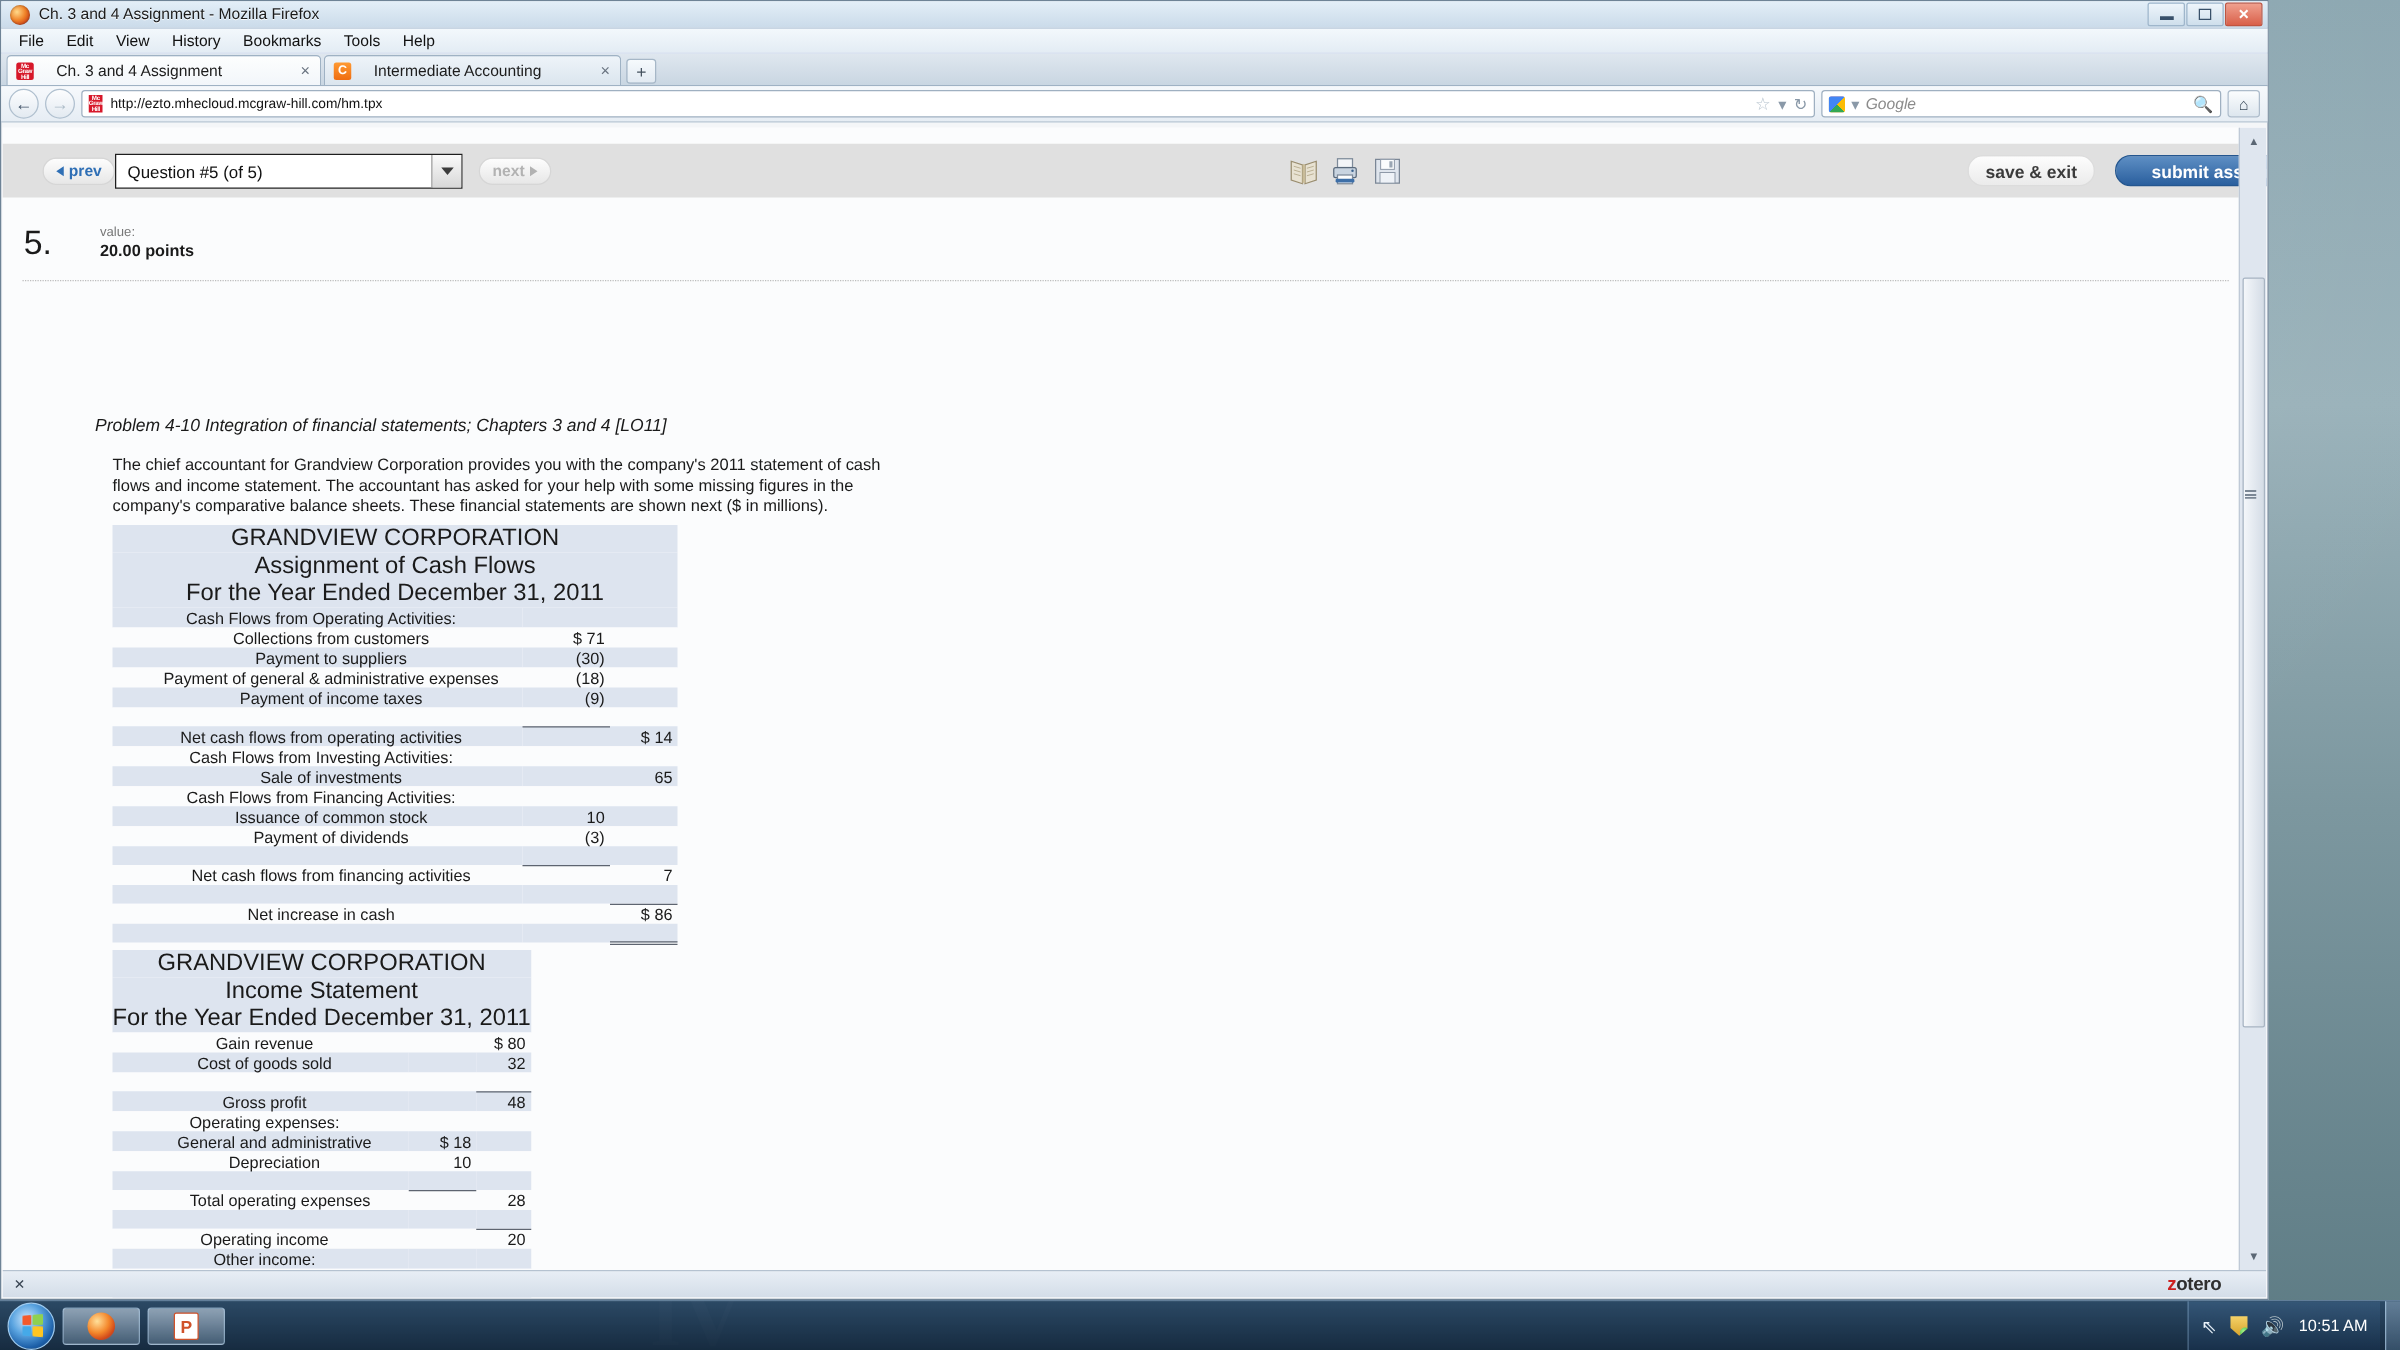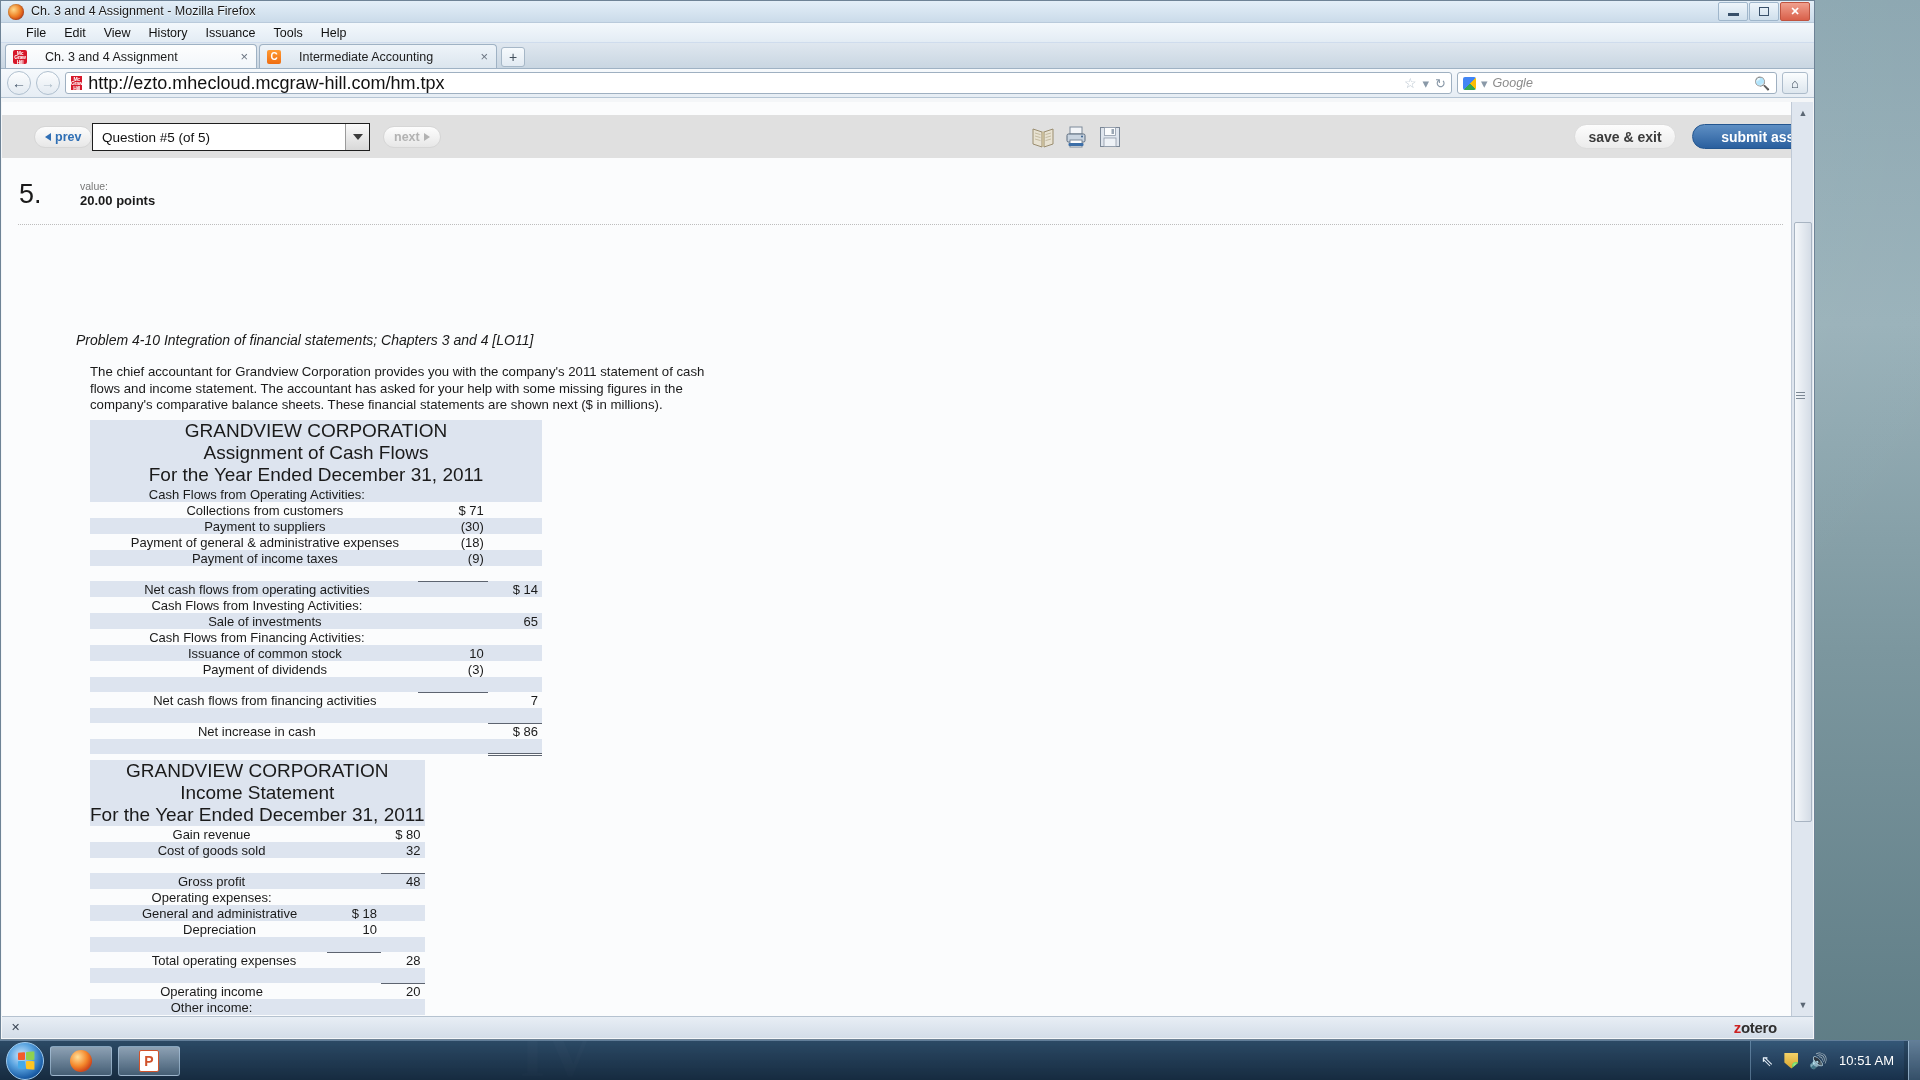--- a/index.html
+++ b/index.html
@@ -65,21 +65,21 @@
     border-color:#c05440; color:#fff; font-weight:bold;
   }
   .winbtn .minglyph { display:block; width:11px; height:3px; background:#38506a; margin-top:6px;}
   .winbtn .maxglyph { display:block; width:10px; height:9px; border:1.6px solid #38506a;}
 
   
   #menubar {
     height:20px;
     background: linear-gradient(180deg,#f3f8fc,#e3ecf4);
     border-bottom:1px solid #cfdced;
-    display:flex; align-items:center; padding-left:17px; gap:2px;
+    display:flex; align-items:center; padding-left:6px; gap:2px;
   }
   #menubar .mi {
     font-size:12.5px; color:#111; padding:2px 8px; cursor:default;
   }
 
   
   #tabstrip {
     height:26px;
     background: linear-gradient(180deg,#dfe7ef,#c9d6e2);
     border-bottom:1px solid #9fb2c4;
@@ -127,21 +127,21 @@
     background:linear-gradient(180deg,#fcfdfe,#e3eaf1);
     display:flex; align-items:center; justify-content:center;
     font-size:14px; color:#45566a;
   }
   .navbtn.fwd { color:#aebdc9; }
   #urlbar {
     flex:1 1 auto; height:22px;
     border:1px solid #9fb0c1; border-radius:3px;
     background:#fff; display:flex; align-items:center; gap:6px; padding:0 5px;
   }
-  #urlbar .urltext { font-size:18px; color:#111; }
+  #urlbar .urltext { font-size:11px; color:#111; }
   #urlbar .spacer { flex:1; }
   .ubicon { font-size:13px; color:#8a99a8; }
   .star { color:#b8c4cf; font-size:14px; }
   #searchbar {
     flex:0 0 320px; height:22px;
     border:1px solid #9fb0c1; border-radius:3px;
     background:#fff; display:flex; align-items:center; gap:5px; padding:0 5px;
   }
   #searchbar .sterm { font-size:12.5px; color:#8b8b8b; font-style:italic; flex:1; }
   .gicon {
@@ -372,21 +372,21 @@
         </div>
       <div class="winbtn close">✕</div>
     </div>
   </div>
 
   <div id="menubar">
     <div class="mi">File</div>
     <div class="mi">Edit</div>
     <div class="mi">View</div>
     <div class="mi">History</div>
-    <div class="mi">Issuance</div>
+    <div class="mi">Bookmarks</div>
     <div class="mi">Tools</div>
     <div class="mi">Help</div>
   </div>
 
   <div id="tabstrip">
     <div class="tab active" style="width:252px">
       <span class="favicon fav-mh">Mc<br>Graw<br>Hill</span>
       <span class="tlabel">Ch. 3 and 4 Assignment</span>
       <span class="tclose">×</span>
     </div>

